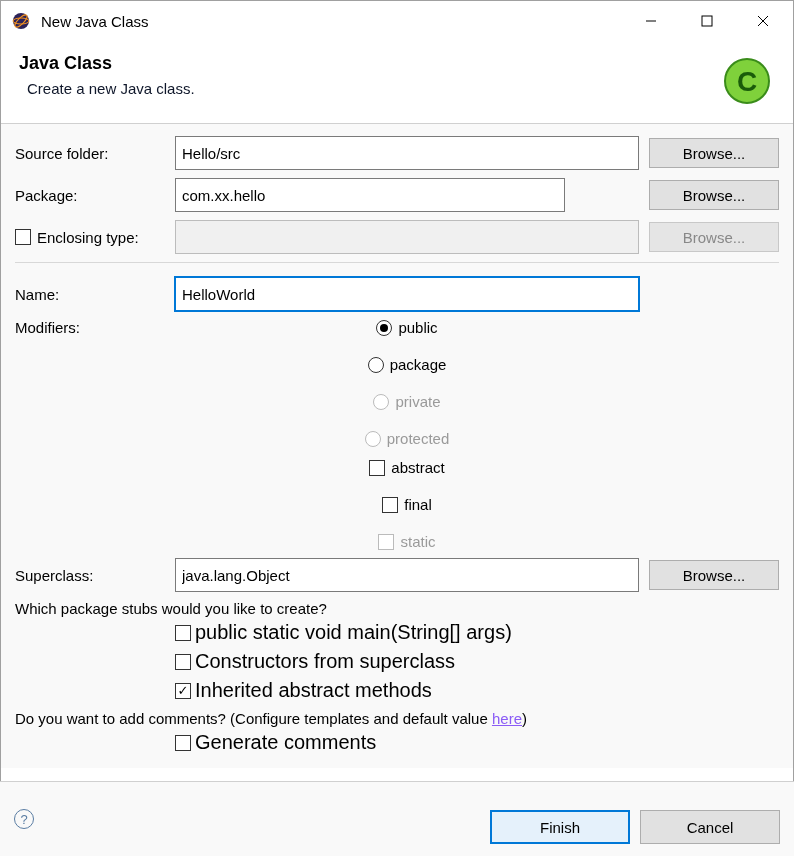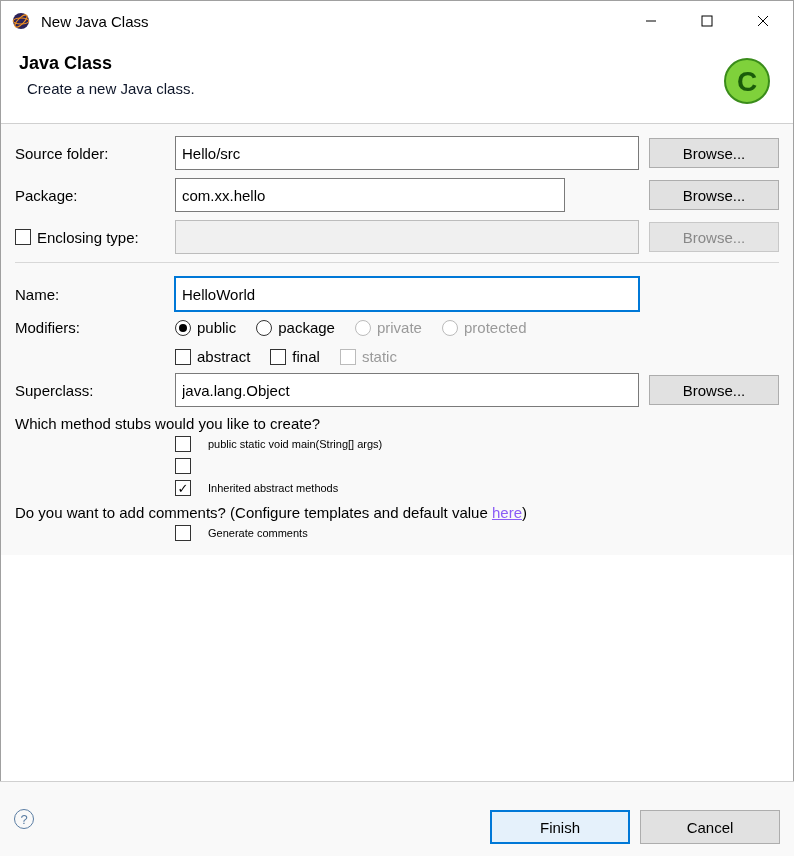--- a/index.html
+++ b/index.html
@@ -22,28 +22,28 @@
 .row .field { flex: 1; }
 .row .btncol { width: 130px; margin-left: 10px; }
 input[type=text] { width: 100%; height: 28px; padding: 16px 6px; font-size: 15px; border: 1px solid #7a7a7a; background: #fff; font-family: inherit; }
 input[type=text].focused { border: 1px solid #0078d7; box-shadow: 0 0 0 1px #0078d7; outline: none; }
 input[type=text].disabled { background: #f0f0f0; color: #888; border: 1px solid #bcbcbc; }
 input[type=text].narrow { width: 390px; }
 .listbox { width: 100%; height: 82px; border: 1px solid #7a7a7a; background: #fff; }
 button.btn { width: 100%; height: 30px; background: #e1e1e1; border: 1px solid #adadad; font-size: 15px; font-family: inherit; cursor: pointer; }
 button.btn.disabled { color: #888; background: #e5e5e5; border-color: #c8c8c8; cursor: default; }
 .checkinline { display: flex; align-items: center; gap: 6px; }
-.modrow { display: flex; align-items: center; gap: 20px; flex-wrap: wrap; }
+.modrow { display: flex; align-items: center; gap: 20px; flex-wrap: wrap; flex-direction: column; }
 .modrow label { display: flex; align-items: center; gap: 6px; font-size: 15px; }
 .modrow .disabled-text { color: #9a9a9a; }
 .innersep { height: 1px; background: #d8d8d8; margin: 8px 0 14px 0; }
 .iface-btns { display: flex; flex-direction: column; gap: 8px; }
 .stubrow { margin-top: 6px; margin-bottom: 4px; font-size: 15px; }
 .stubopts { padding-left: 160px; }
-.stubopts label { display: flex; align-items: center; gap: 17px; margin-bottom: 6px; font-size: 11px; }
+.stubopts label { display: flex; align-items: center; gap: 4px; margin-bottom: 6px; font-size: 20px; }
 .comments { margin-top: 8px; font-size: 15px; }
 .comments a { color: #8b5cf6; text-decoration: underline; }
 .footer { position: absolute; bottom: 0; left: 0; right: 0; border-top: 1px solid #d0d0d0; padding: 12px 14px; display: flex; align-items: center; background: #f9f9f9; }
 .footer .help { width: 20px; height: 20px; border: 1.5px solid #5a7da3; border-radius: 50%; display: flex; align-items: center; justify-content: center; color: #5a7da3; font-size: 13px; cursor: pointer; }
 .footer .spacer { flex: 1; }
 .footer button { width: 140px; height: 34px; margin-left: 10px; background: #e1e1e1; border: 1px solid #adadad; font-size: 15px; font-family: inherit; cursor: pointer; margin-top: 16px; }
 .footer button.primary { border: 2px solid #0078d7; background: #e5f1fb; }
 .check-custom { width: 16px; height: 16px; border: 1px solid #333; display: inline-flex; align-items: center; justify-content: center; background: #fff; }
 .check-custom.checked::after { content: "✓"; font-size: 13px; line-height: 1; }
 .radio-custom { width: 16px; height: 16px; border: 1px solid #333; border-radius: 50%; display: inline-flex; align-items: center; justify-content: center; background: #fff; }
@@ -161,28 +161,29 @@
       </div>
     </div>
     <div class="btncol"></div>
   </div>
   <div class="row">
     <div class="lbl">Superclass:</div>
     <div class="field"><input type="text" value="java.lang.Object" style=""></div>
     <div class="btncol"><button class="btn">Browse...</button></div>
   </div>
 
-  <div class="stubrow">Which method stubs would you like to create?</div>
+  <div class="stubrow">Which package stubs would you like to create?</div>
   <div class="stubopts">
     <label>
         <span class="check-custom"></span>
         <span>public static void main(String[] args)</span>
       </label>
     <label>
         <span class="check-custom"></span>
+        <span>Constructors from superclass</span>
       </label>
     <label>
         <span class="check-custom checked"></span>
         <span>Inherited abstract methods</span>
       </label>
   </div>
 
   <div class="comments">
     <span>Do you want to add comments? (Configure templates and default value </span><a href="#">here</a><span>)</span>
   </div>

